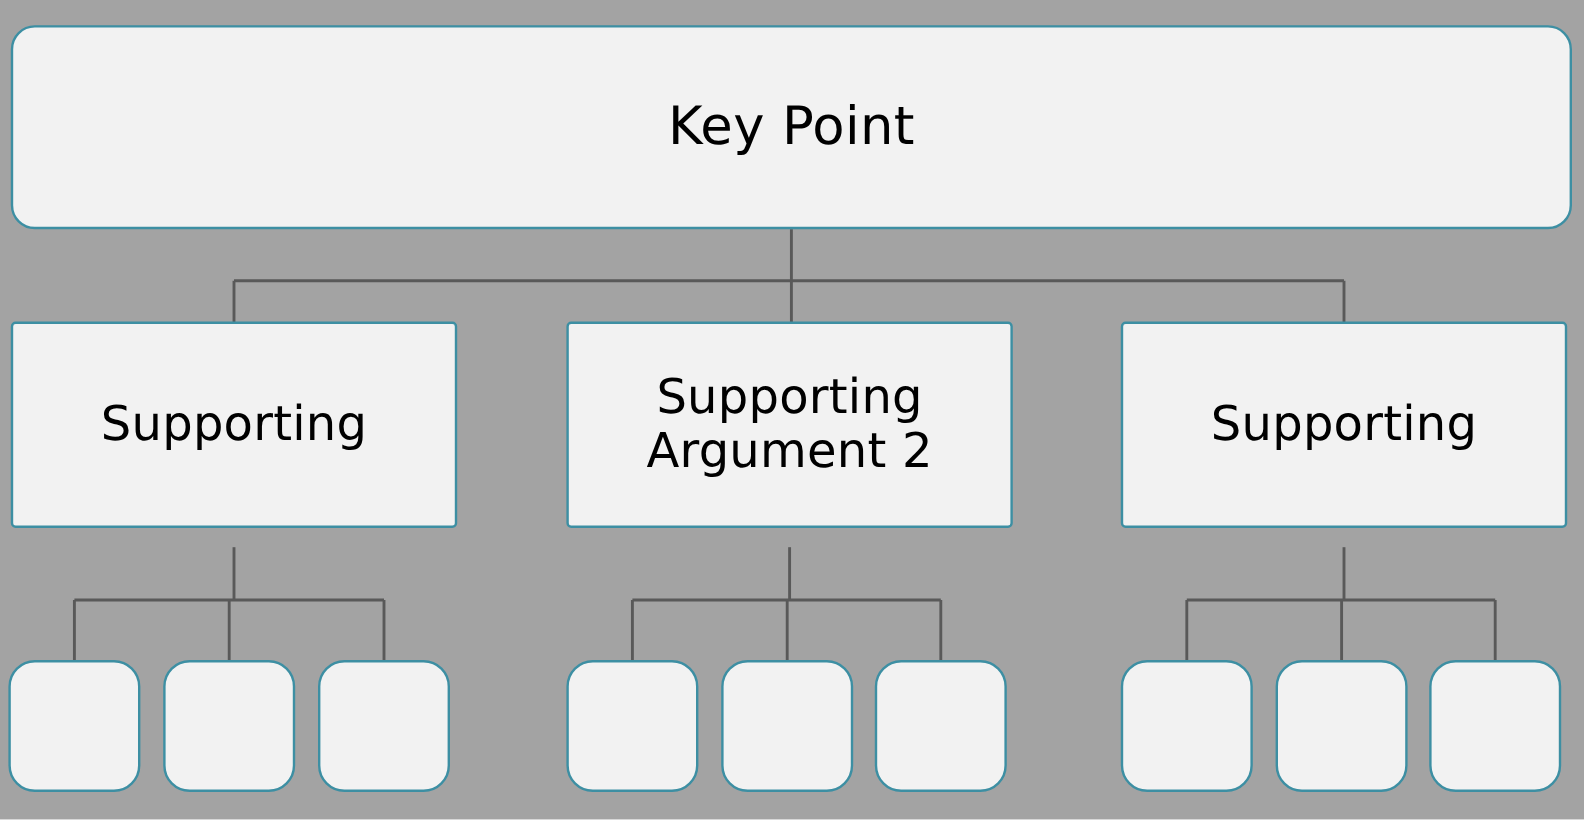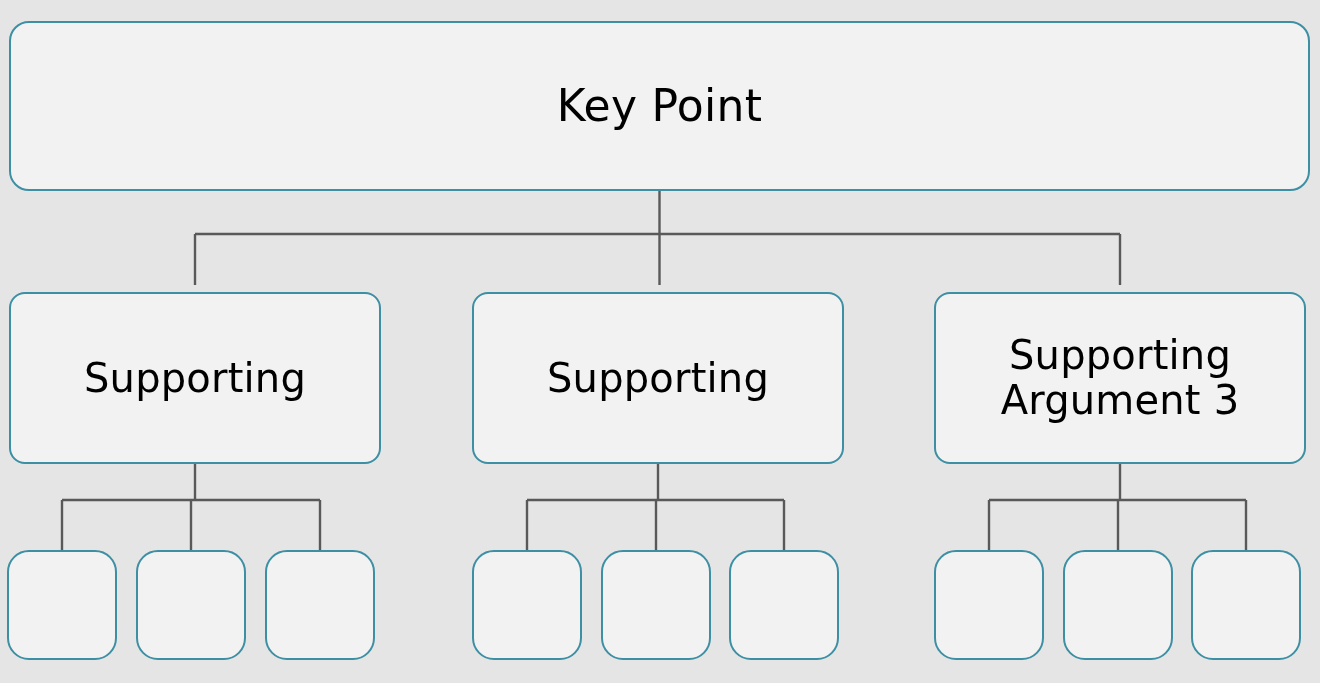--- a/index.html
+++ b/index.html
@@ -42,24 +42,24 @@
     width: 1301px;
     height: 170px;
     border-radius: 20px;
   }
   .node-root .node-label {
     font-size: 44px;
     line-height: 1.15;
     letter-spacing: 0.3px;
   }
   .node-branch {
-    top: 292px;
+    top: 268px;
     width: 372px;
     height: 172px;
-    border-radius: 16px;
+    border-radius: 4px;
   }
   .node-branch .node-label {
     font-size: 40px;
     line-height: 1.12;
     letter-spacing: 0.2px;
     padding: 0 8px;
   }
   .branch-0 { left: 9px;   }
   .branch-1 { left: 472px; }
   .branch-2 { left: 934px; }
@@ -82,21 +82,21 @@
   .leaf-1-1 { left: 601px;  }
   .leaf-1-2 { left: 729px;  }
   
   .leaf-2-0 { left: 934px;  }
   .leaf-2-1 { left: 1063px; }
   .leaf-2-2 { left: 1191px; }
 </style>
 </head>
 <body>
 
-<div id="canvas" style="background: #e5e5e5;">
+<div id="canvas" style="background: #a3a3a3;">
 
   <svg id="edges" viewBox="0 0 1320 683" width="1320" height="683" xmlns="http://www.w3.org/2000/svg">
     <g stroke="#595959" stroke-width="2.4" fill="none" stroke-linecap="butt">
 
       <path d="M 659.5 191 L 659.5 234"></path>
 
       <path d="M 195 234 L 1120 234"></path>
 
       <path d="M 195 234 L 195 285"></path>
       <path d="M 659.5 234 L 659.5 285"></path>
@@ -124,25 +124,25 @@
 
   <div class="node node-root" style="background: rgb(242, 242, 242); border-color: rgb(61, 143, 163); color: rgb(0, 0, 0);">
     <span class="node-label">Key Point</span>
   </div>
 
   <div class="node node-branch branch-0" style="background: rgb(242, 242, 242); border-color: rgb(61, 143, 163); color: rgb(0, 0, 0);">
     <span class="node-label"><span>Supporting</span><br></span>
   </div>
 
   <div class="node node-branch branch-1" style="background: rgb(242, 242, 242); border-color: rgb(61, 143, 163); color: rgb(0, 0, 0);">
-    <span class="node-label"><span>Supporting</span><br></span>
+    <span class="node-label"><span>Supporting</span><br><span>Argument 2</span></span>
   </div>
 
   <div class="node node-branch branch-2" style="background: rgb(242, 242, 242); border-color: rgb(61, 143, 163); color: rgb(0, 0, 0);">
-    <span class="node-label"><span>Supporting</span><br><span>Argument 3</span></span>
+    <span class="node-label"><span>Supporting</span><br></span>
   </div>
 
   <div class="node node-leaf leaf-0-0" style="background: rgb(242, 242, 242); border-color: rgb(61, 143, 163); color: rgb(0, 0, 0);">
     <span class="node-label"></span>
   </div>
   <div class="node node-leaf leaf-0-1" style="background: rgb(242, 242, 242); border-color: rgb(61, 143, 163); color: rgb(0, 0, 0);">
     <span class="node-label"></span>
   </div>
   <div class="node node-leaf leaf-0-2" style="background: rgb(242, 242, 242); border-color: rgb(61, 143, 163); color: rgb(0, 0, 0);">
     <span class="node-label"></span>

